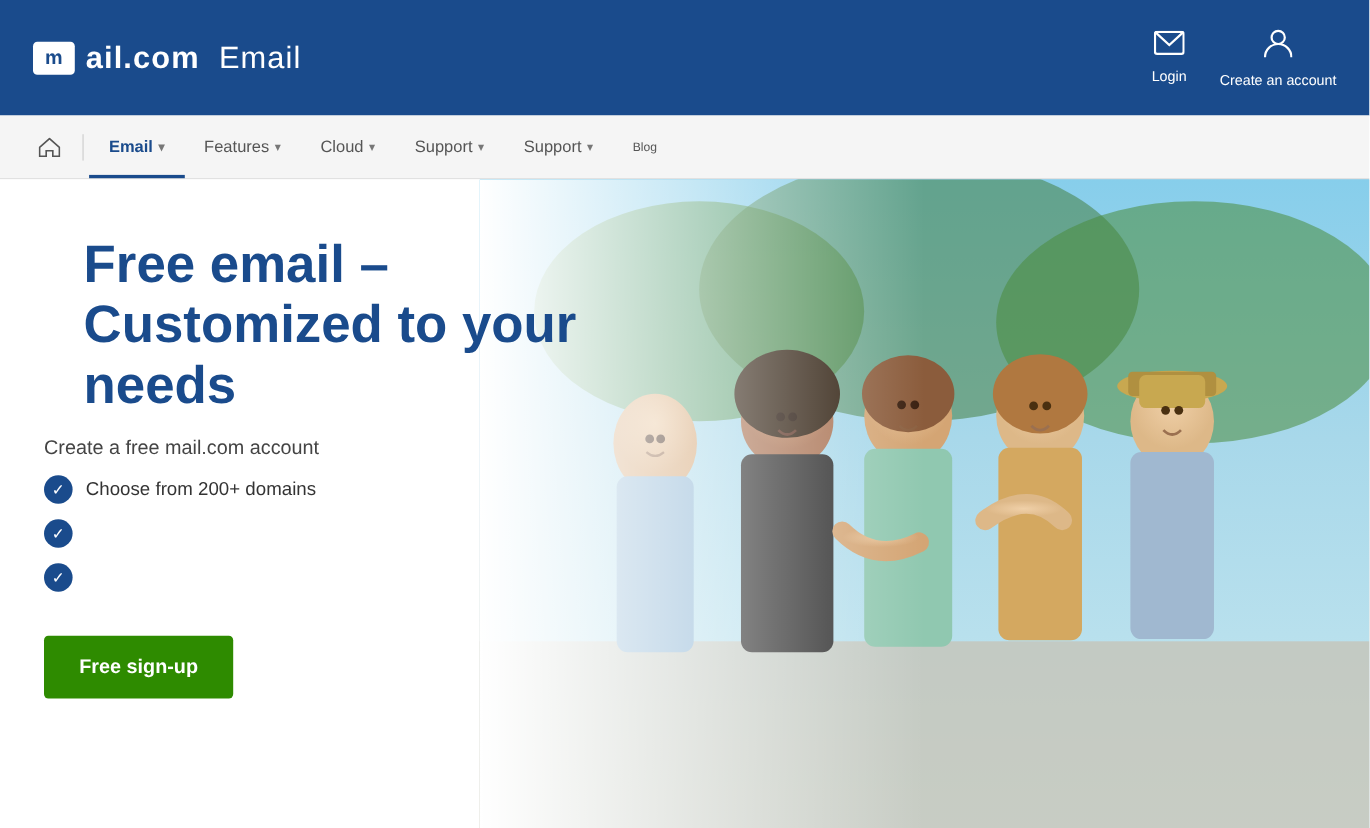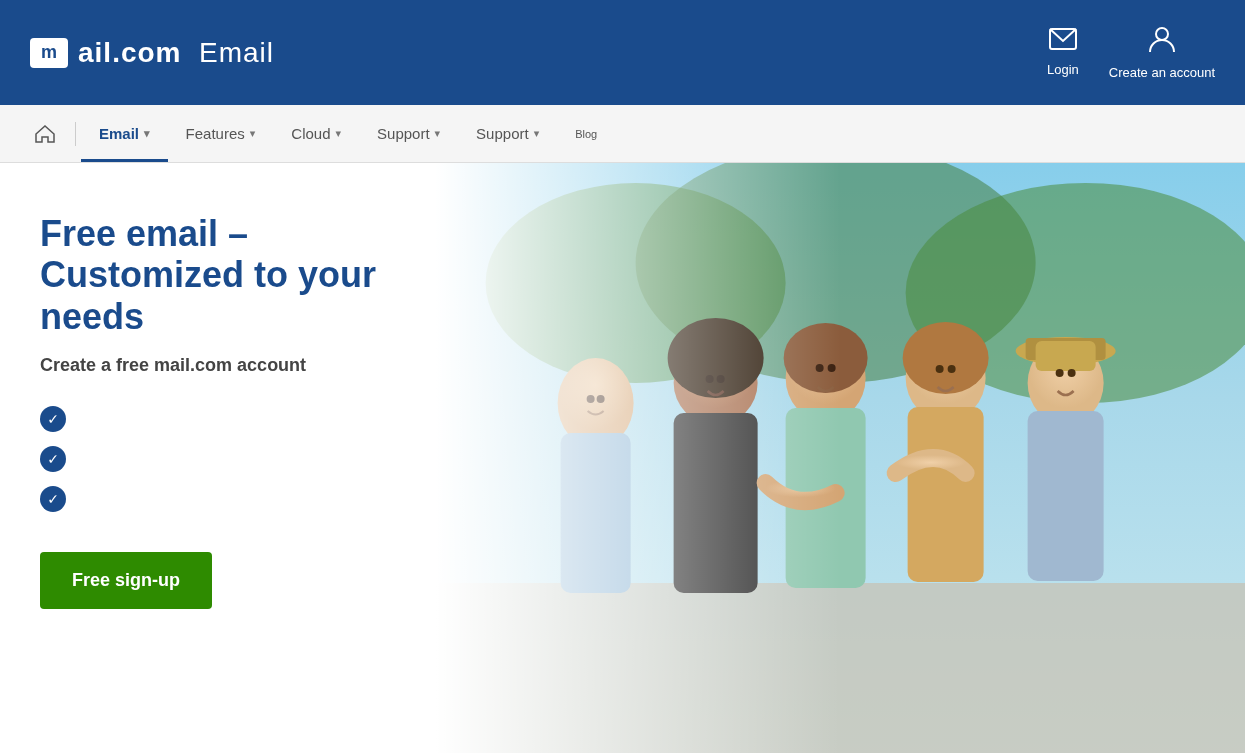--- a/index.html
+++ b/index.html
@@ -156,31 +156,31 @@
     .hero-content {
       position: absolute;
       left: 0;
       top: 0;
       width: 50%;
       height: 100%;
       padding: 50px 40px;
       z-index: 3;
     }
     .hero-title {
-      font-size: 36px;
+      font-size: 48px;
       font-weight: 700;
       color: #1a4b8c;
       line-height: 1.15;
       margin-bottom: 18px;
+      margin-left: 36px;
     }
     .hero-subtitle {
       font-size: 18px;
       color: #444;
-      margin-bottom: 30px;
-      font-weight: bold;
+      margin-bottom: 14px;
     }
     .hero-features {
       list-style: none;
       margin-bottom: 40px;
     }
     .hero-features li {
       display: flex;
       align-items: center;
       gap: 12px;
       font-size: 17px;
@@ -372,20 +372,21 @@
   </div>
 
   <div class="hero-content">
     <h1 class="hero-title">
       Free email –<br>Customized to your<br>needs
     </h1>
     <p class="hero-subtitle">Create a free mail.com account</p>
     <ul class="hero-features">
       <li>
         <span class="check-icon">✓</span>
+        <span>Choose from 200+ domains</span>
       </li>
       <li>
         <span class="check-icon">✓</span>
       </li>
       <li>
         <span class="check-icon">✓</span>
       </li>
     </ul>
     <button class="hero-cta">Free sign-up</button>
   </div>

